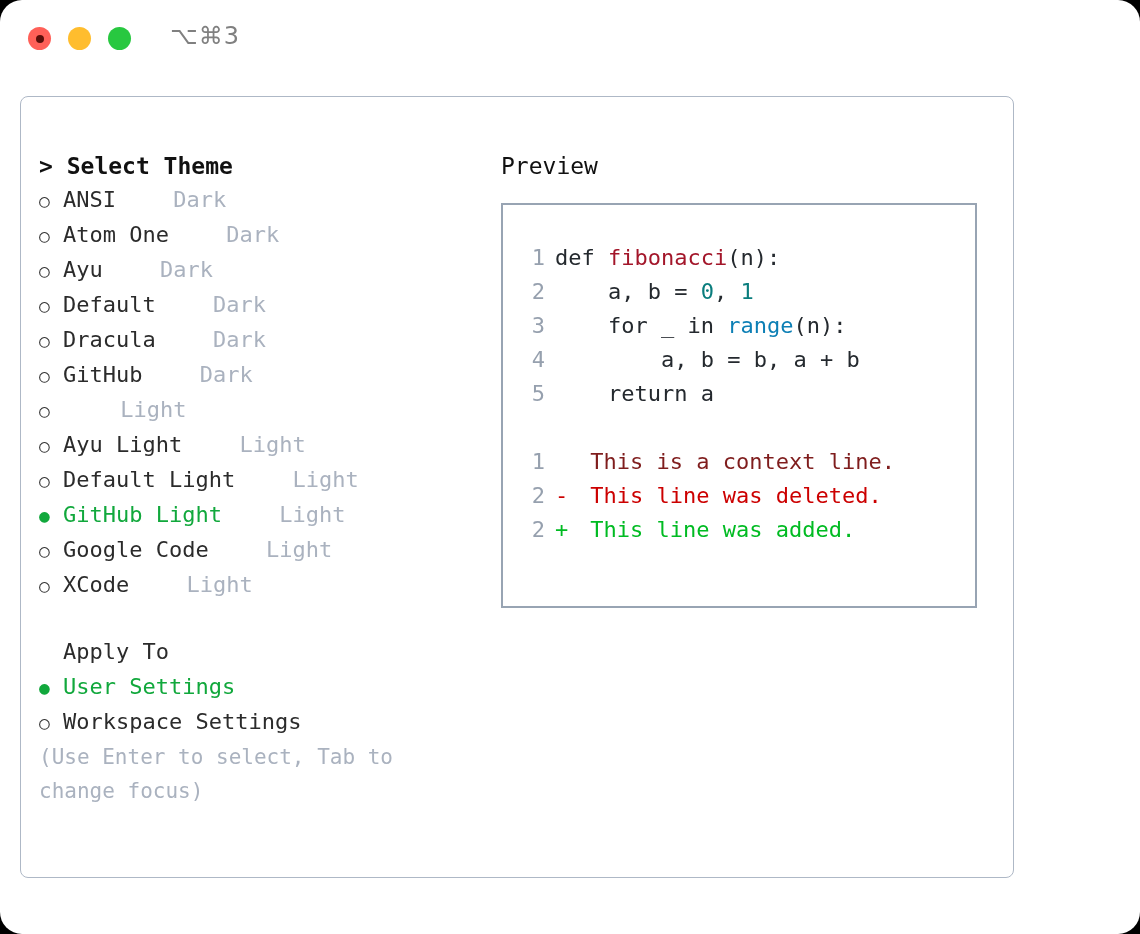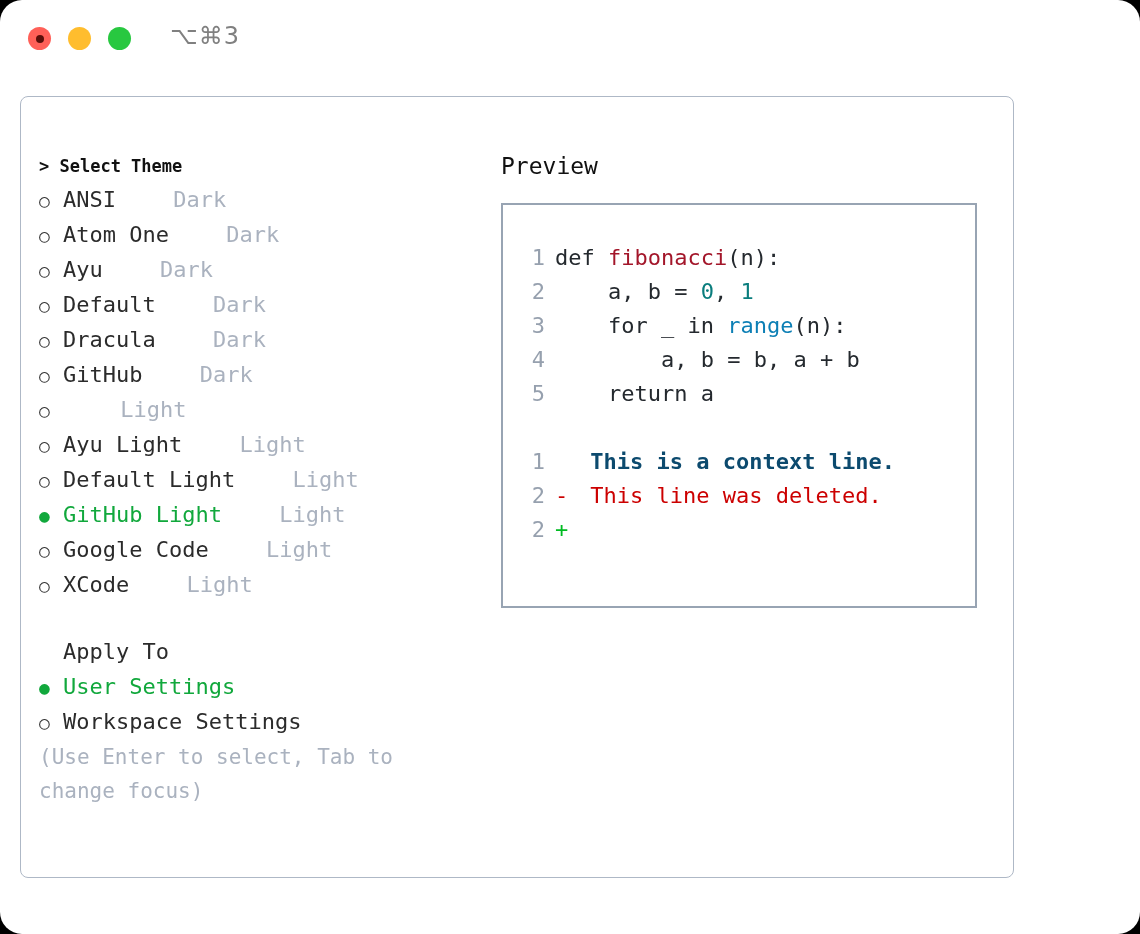--- a/index.html
+++ b/index.html
@@ -75,21 +75,21 @@
 
   
   #left-col {
     position: absolute;
     left: 18px;
     top: 52px;
     width: 440px;
   }
 
   .prompt-title {
-    font-size: 17px;
+    font-size: 23px;
     font-weight: bold;
     color: #111111;
     line-height: 34px;
     white-space: pre;
   }
 
   .opt-row {
     display: flex;
     align-items: baseline;
     line-height: 34px;
@@ -168,21 +168,21 @@
   .tok-num   { color: #0A7D7D; }
   .tok-call  { color: #0C7FB5; }
 
   .blank-line { height: 34px; }
 
   .diff-marker {
     display: inline-block;
     width: 22px;
     flex: 0 0 22px;
   }
-  .diff-ctx { color: #0c4a6e; font-weight: bold; }
+  .diff-ctx { color: #7f1d1d; }
   .diff-del { color: #CC0000; }
   .diff-add { color: #00BB22; }
 </style>
 </head>
 <body>
 
 <div id="window">
 
   <div id="titlebar">
     <div class="dot red">
@@ -235,19 +235,19 @@
             <div class="code-line"><span class="lineno">1</span><span class="code-text">def </span><span class="tok-func">fibonacci</span><span class="code-text">(n):</span></div>
             <div class="code-line"><span class="lineno">2</span><span class="code-text">    a, b = </span><span class="tok-num">0</span><span class="code-text">, </span><span class="tok-num">1</span></div>
             <div class="code-line"><span class="lineno">3</span><span class="code-text">    for _ in </span><span class="tok-call">range</span><span class="code-text">(n):</span></div>
             <div class="code-line"><span class="lineno">4</span><span class="code-text">        a, b = b, a + b</span></div>
             <div class="code-line"><span class="lineno">5</span><span class="code-text">    return a</span></div>
           </div>
         <div class="blank-line"></div>
         <div id="diff-block">
             <div class="code-line"><span class="lineno">1</span><span class="diff-marker diff-ctx"> </span><span class="diff-ctx"> This is a context line.</span></div>
             <div class="code-line"><span class="lineno">2</span><span class="diff-marker diff-del">-</span><span class="diff-del"> This line was deleted.</span></div>
-            <div class="code-line"><span class="lineno">2</span><span class="diff-marker diff-add">+</span></div>
+            <div class="code-line"><span class="lineno">2</span><span class="diff-marker diff-add">+</span><span class="diff-add"> This line was added.</span></div>
           </div>
       </div>
     </div>
 
   </div>
 </div>
 
 </body></html>

